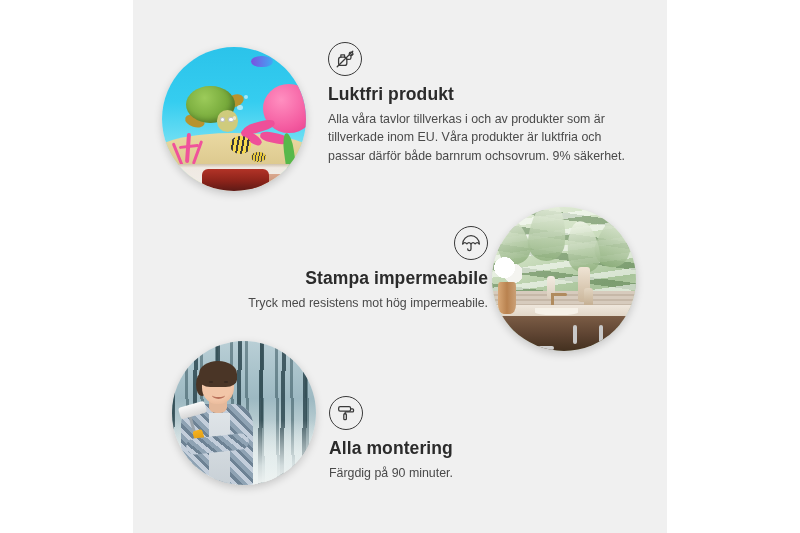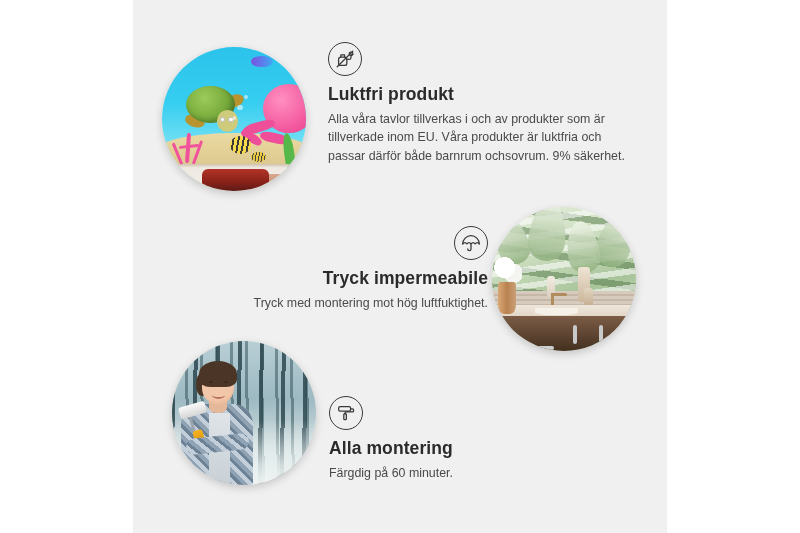--- a/index.html
+++ b/index.html
@@ -400,22 +400,22 @@
     </div>
 
     <div class="feature" id="feature-waterproof">
       <div class="icon-circle">
         <svg width="22" height="22" viewBox="0 0 24 24" fill="none" stroke="#3a3a3a" stroke-width="1.4" stroke-linecap="round" stroke-linejoin="round">
           <path d="M3 13a9 9 0 0 1 18 0"></path>
           <path d="M3 13c1.5-2 3-2 4.5 0 1.5-2 3-2 4.5 0 1.5-2 3-2 4.5 0 1.5-2 3-2 4.5 0"></path>
           <path d="M12 13v5.5a1.8 1.8 0 0 1-3.6 0"></path>
         </svg>
       </div>
-      <div class="feat-title">Tryck impermeabile</div>
-      <p class="feat-body">Tryck med montering mot hög luftfuktighet.</p>
+      <div class="feat-title">Stampa impermeabile</div>
+      <p class="feat-body">Tryck med resistens mot hög impermeabile.</p>
     </div>
 
     <div class="circle" id="circle-painter">
       <div class="art">
         <div class="pa-forest"></div>
         <div class="pa-trees"></div>
         <div class="pa-fog"></div>
         <div class="pa-body"></div>
         <div class="pa-shirt-open"></div>
         <div class="pa-neck"></div>
@@ -434,21 +434,21 @@
 
     <div class="feature" id="feature-mounting">
       <div class="icon-circle">
         <svg width="22" height="22" viewBox="0 0 24 24" fill="none" stroke="#3a3a3a" stroke-width="1.4" stroke-linecap="round" stroke-linejoin="round">
           <rect x="4" y="5" width="13" height="5" rx="1.6"></rect>
           <path d="M17 7.5h2.2a1 1 0 0 1 1 1v1.2a1 1 0 0 1-1 1H12a1 1 0 0 0-1 1v1.1"></path>
           <rect x="9.6" y="12.8" width="2.8" height="6.4" rx="1"></rect>
         </svg>
       </div>
       <div class="feat-title">Alla montering</div>
-      <p class="feat-body">Färgdig på 60 minuter.</p>
+      <p class="feat-body">Färgdig på 90 minuter.</p>
     </div>
 
   </div>
 
   <div style="position:absolute;left:0;top:0;width:133px;height:533px;background:#ffffff"></div>
   <div style="position:absolute;left:667px;top:0;width:133px;height:533px;background:#ffffff"></div>
 
 </div>
 
 </body></html>

